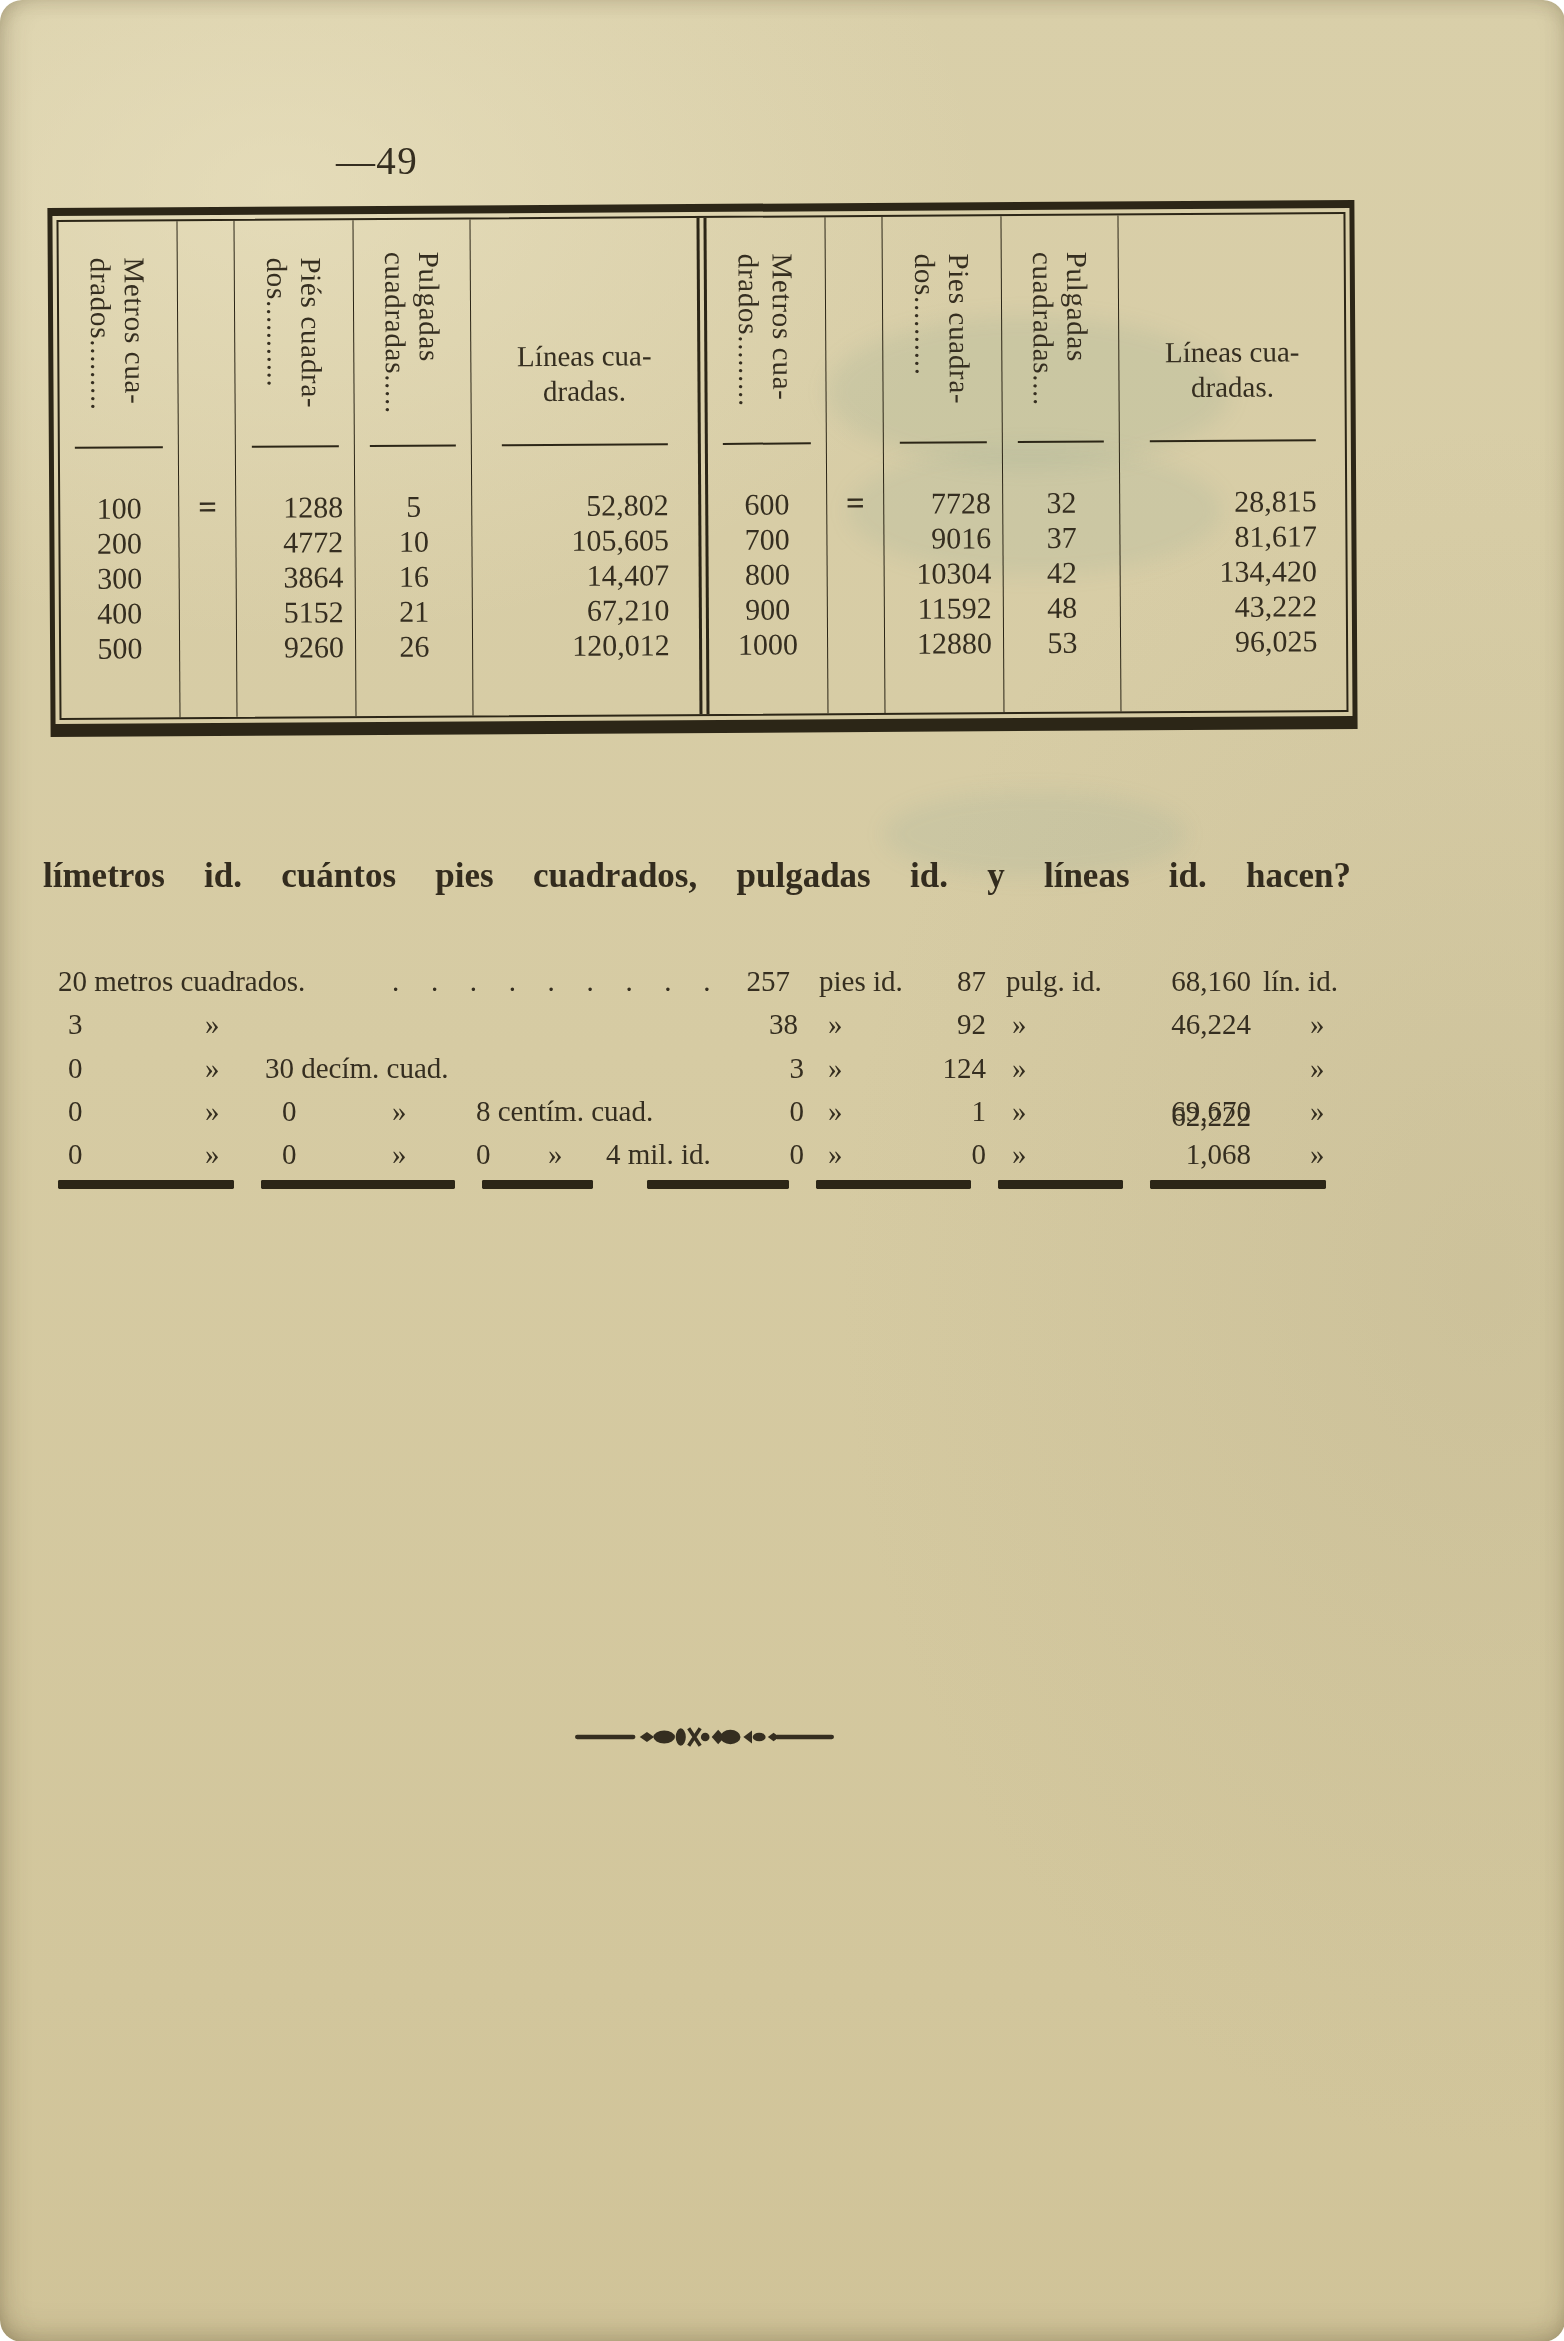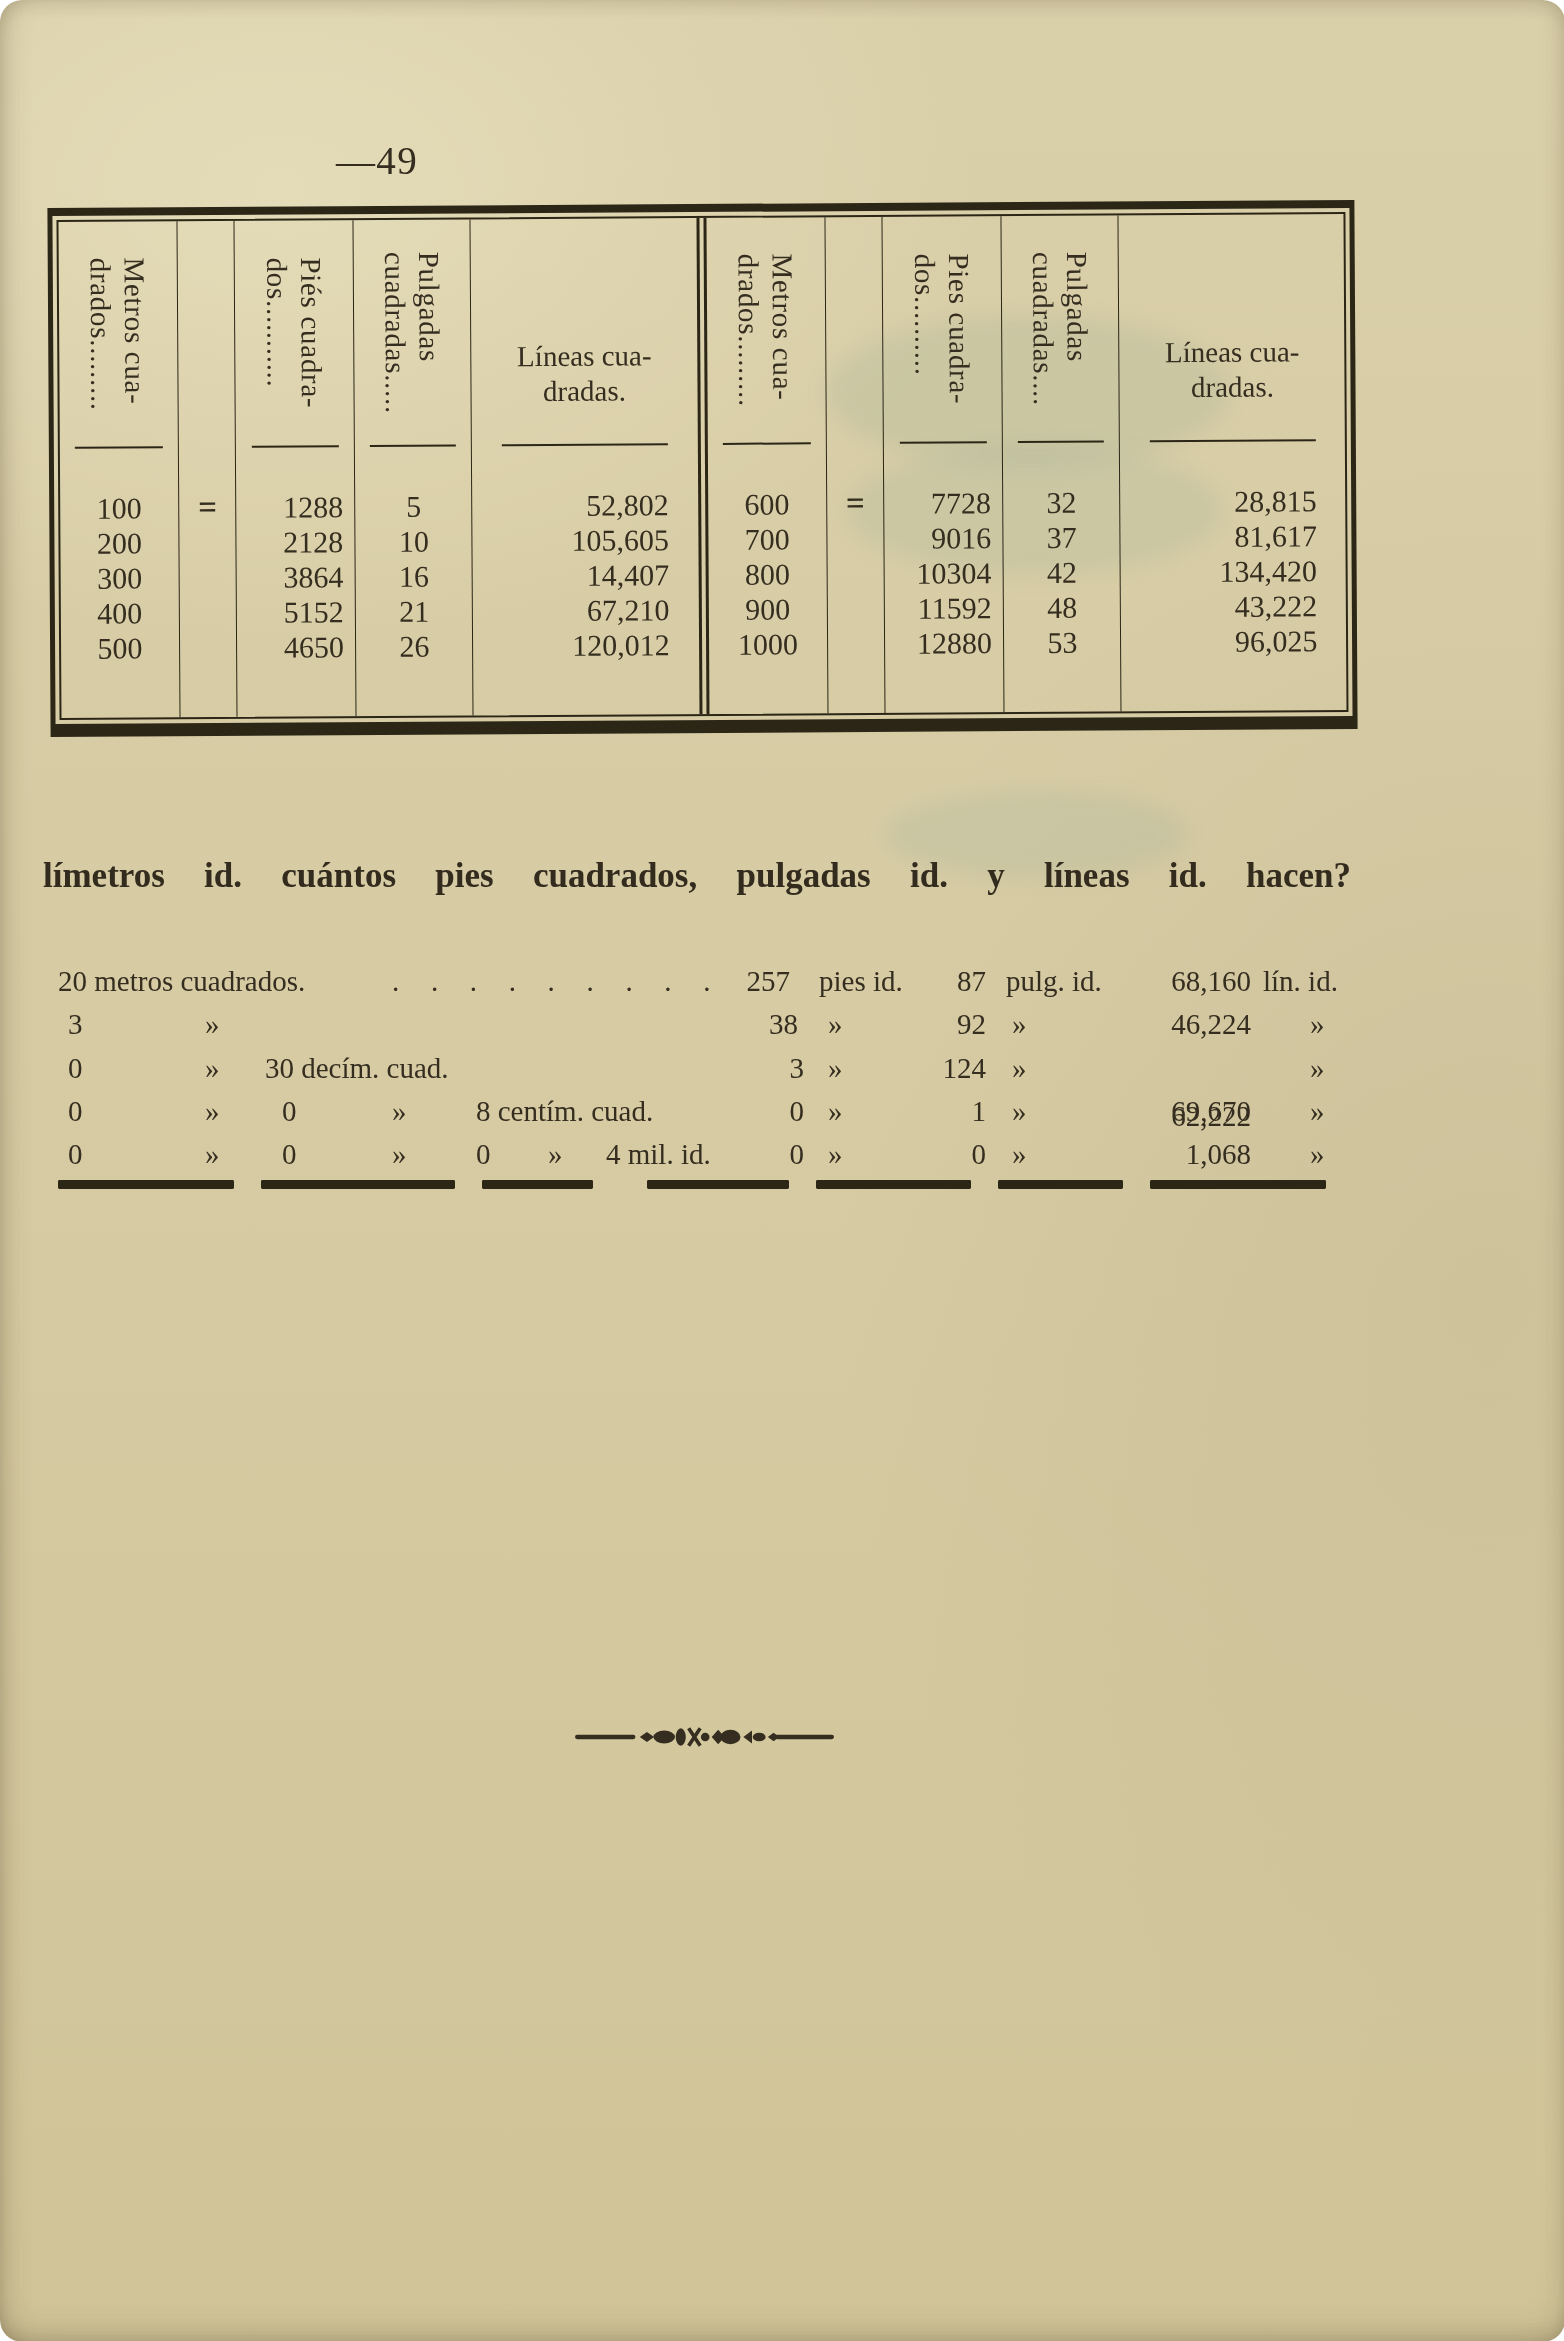--- a/index.html
+++ b/index.html
@@ -130,24 +130,24 @@
         <div class="col c-pies">
           <div class="col-head">
             <div class="vhead">
               <span>Piés cuadra-</span>
               <span>dos...........</span>
             </div>
             <div class="underline"></div>
           </div>
           <div class="col-body">
             <div class="val">1288</div>
-            <div class="val">2128</div>
+            <div class="val">4772</div>
             <div class="val">3864</div>
             <div class="val">5152</div>
-            <div class="val">4650</div>
+            <div class="val">9260</div>
           </div>
         </div>
 
         <div class="col c-pulg">
           <div class="col-head">
             <div class="vhead">
               <span>Pulgadas</span>
               <span>cuadradas.....</span>
             </div>
             <div class="underline"></div>

